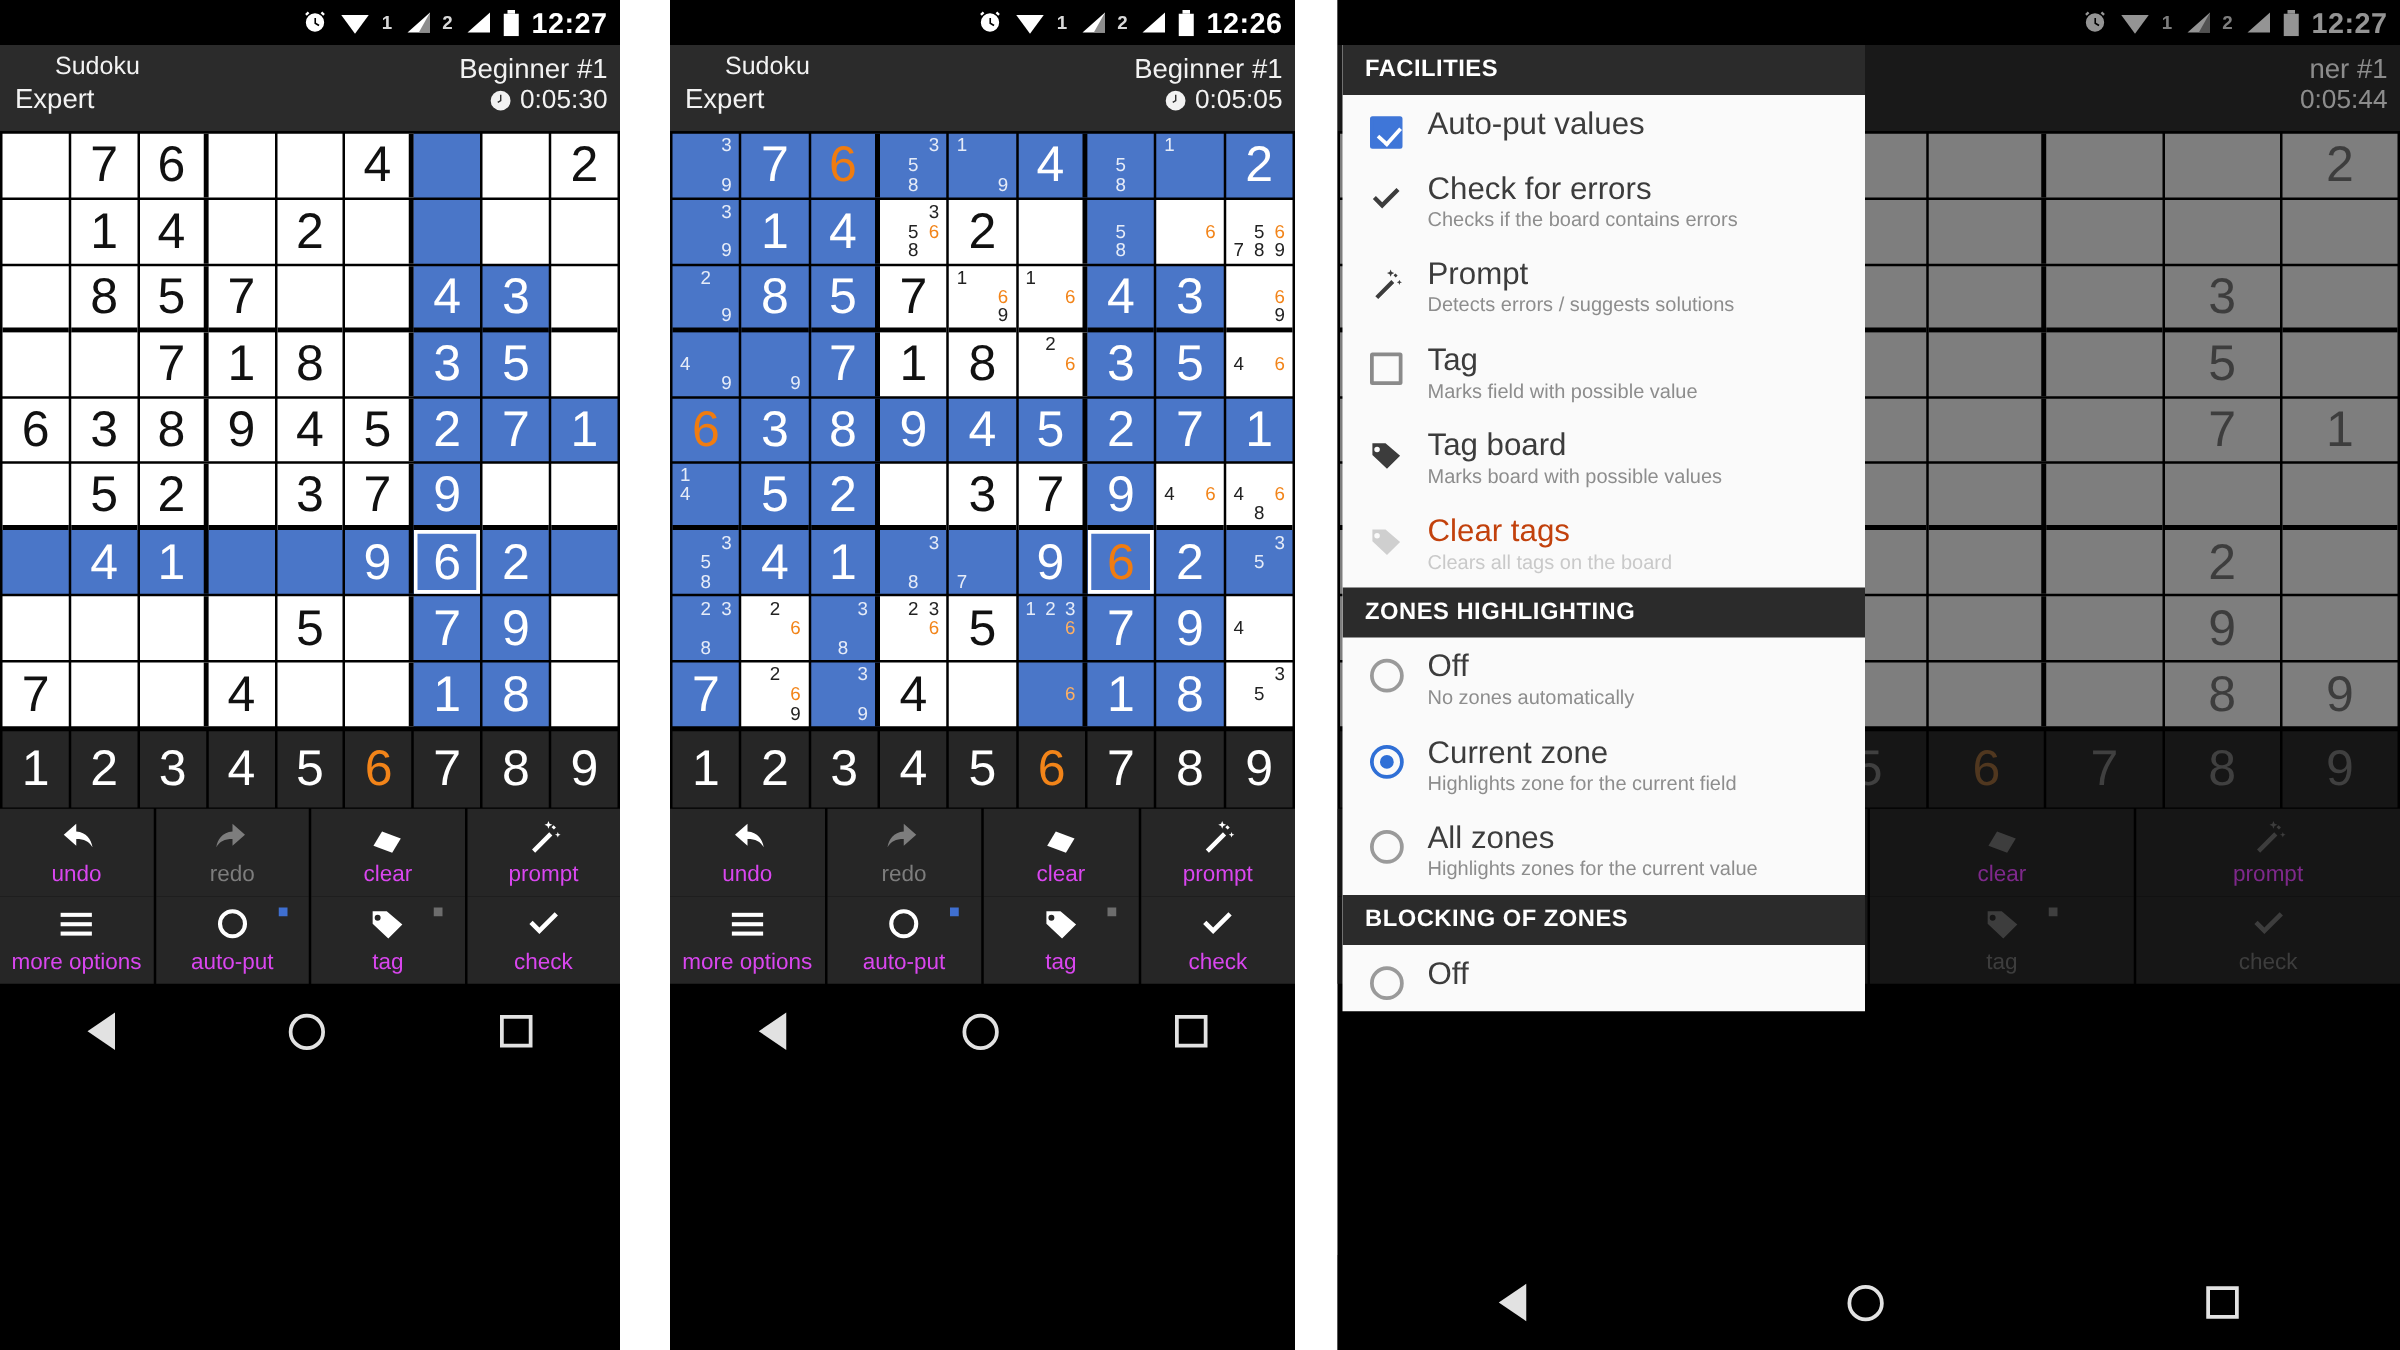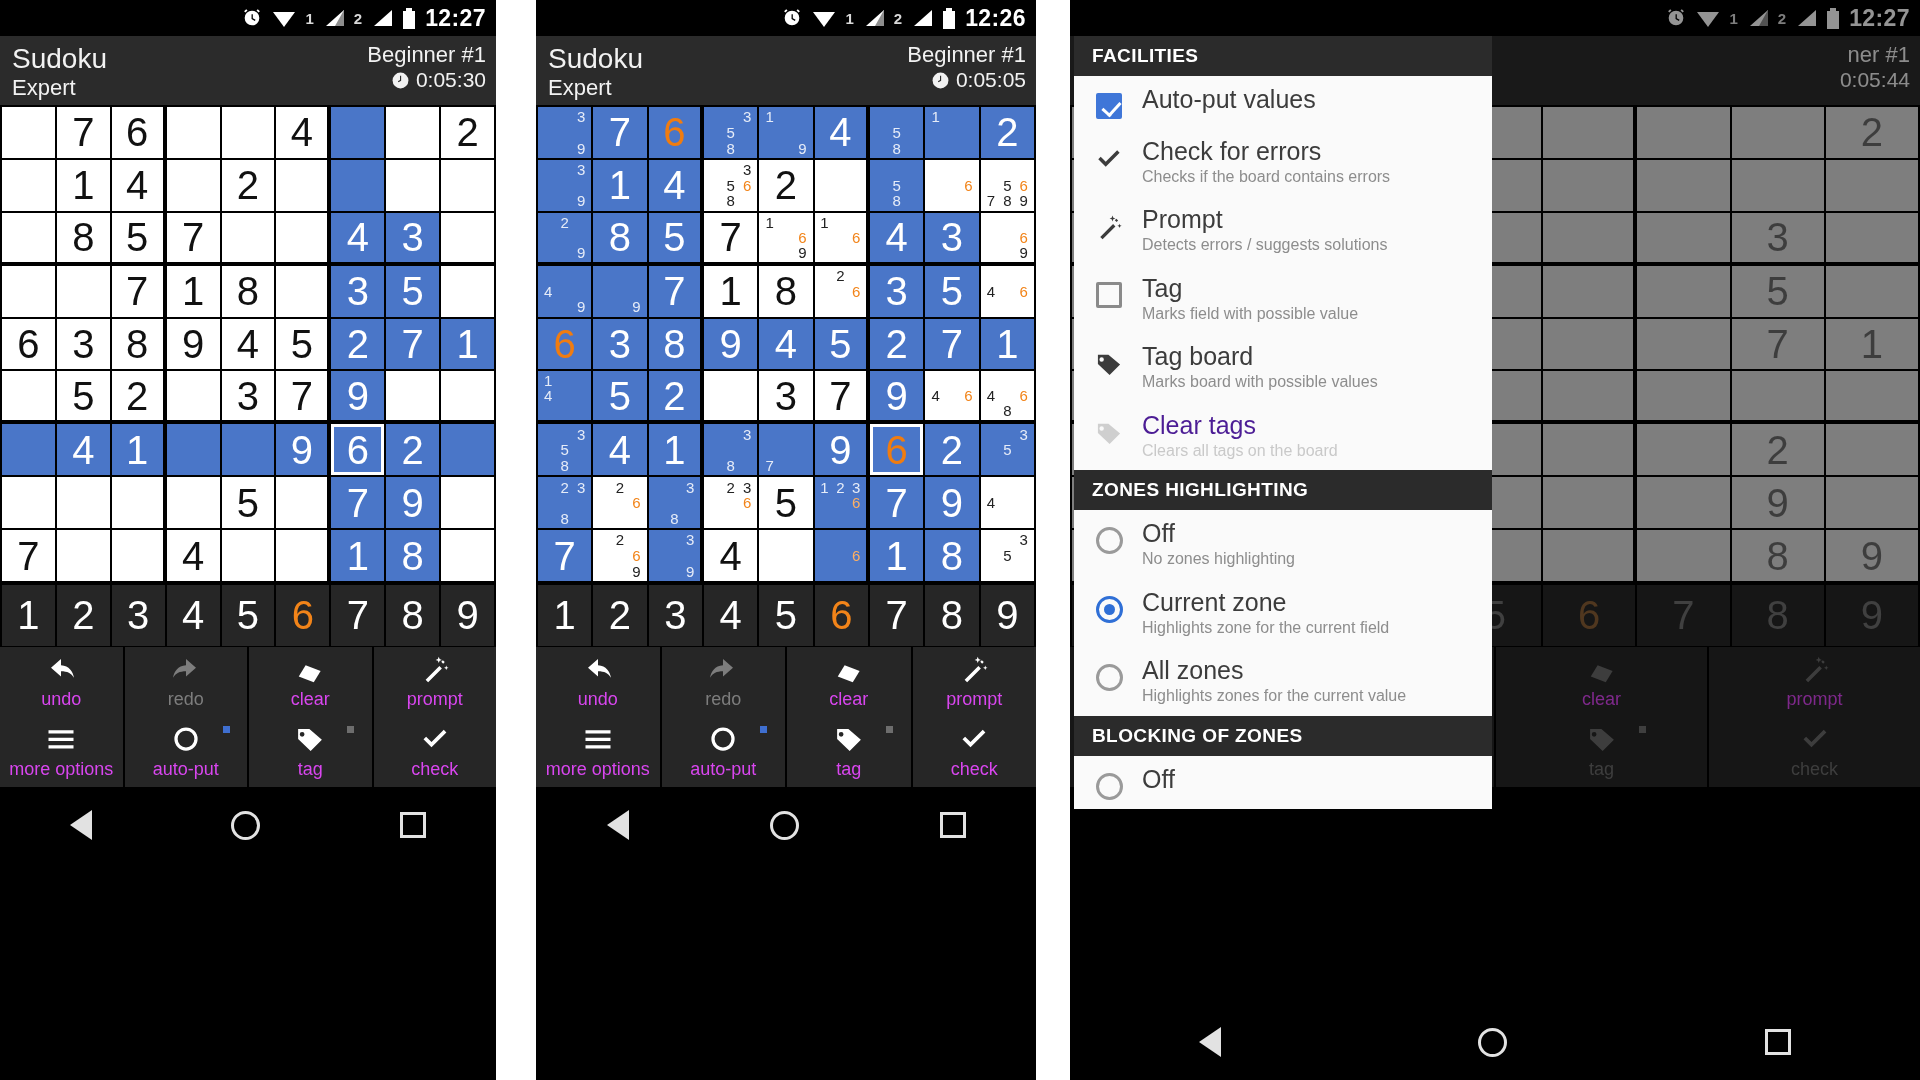--- a/index.html
+++ b/index.html
@@ -19,21 +19,21 @@
   .sb-clock { font-size:23px; font-weight:bold; letter-spacing:.4px; line-height:1;
     color:#fff; }
   .sb-ic { display:flex; align-items:center; }
   .sb-num { font-size:15px; font-weight:bold; color:#d8d8d8; margin-right:1px; }
   svg { display:block; }
 
   
   .appbar { background:#2b2b2b; height:69px; display:flex; align-items:flex-start;
     justify-content:space-between; padding:6px 10px 0 12px; color:#fff; }
   .app-left { line-height:1.18; }
-  .app-title { font-size:28px; color:#f2f2f2; }
+  .app-title { font-size:20px; color:#f2f2f2;margin-left:32px; }
   .app-sub   { font-size:22px; color:#f2f2f2; }
   .app-right { text-align:right; line-height:1.18; }
   .app-level { font-size:22px; color:#f2f2f2; }
   .app-timer { font-size:21px; color:#f2f2f2; display:flex; align-items:center;
     justify-content:flex-end; gap:6px; }
 
   
   .board { background:#000; display:grid; grid-template-columns:repeat(9,1fr);
     grid-template-rows:repeat(9,1fr); gap:2px; padding:2px; }
   .cell { position:relative; background:#fff; display:flex; align-items:center;
@@ -87,21 +87,21 @@
   .scrim { position:absolute; inset:0; background:rgba(0,0,0,.42); }
   .sheet { position:absolute; left:4px; top:36px; width:418px; background:#fafafa; }
   .sec { background:#2b2b2b; color:#fff; font-size:19px; font-weight:bold;
     padding:9px 0 9px 18px; letter-spacing:.4px; }
   .row { display:flex; align-items:flex-start; padding:9px 14px 9px 18px; gap:16px; }
   .row .ic { width:34px; flex:0 0 34px; display:flex; justify-content:center;
     padding-top:8px; }
   .row .tx { flex:1; }
   .row .t { font-size:25px; color:#3c3c3c; line-height:1.12; }
   .row .d { font-size:16px; color:#8d8d8d; line-height:1.28; margin-top:2px; }
-  .row.muted .t { color:#4c1d95; }
+  .row.muted .t { color:#c2410c; }
   .row.muted .d { color:#c9c9c9; }
 
   .cb { width:26px;height:26px; border:3px solid #8a8a8a; border-radius:2px; }
   .cb.on { background:#3f76d8; border-color:#3f76d8; position:relative; }
   .cb.on::after { content:""; position:absolute; left:7px; top:2px; width:8px;
     height:15px; border:solid #fff; border-width:0 3px 3px 0; transform:rotate(42deg); }
   .rb { width:27px;height:27px;border:3px solid #9a9a9a;border-radius:50%; }
   .rb.on { border-color:#2f6fd6; position:relative; }
   .rb.on::after { content:""; position:absolute; left:5px; top:5px; width:11px;
     height:11px; border-radius:50%; background:#2f6fd6; }
@@ -1439,21 +1439,21 @@
               </svg>
             </span>
           </span>
           <span class="tx"><span class="t">Clear tags</span><div class="d">Clears all tags on the board</div></span>
         </div>
         <div class="sec">ZONES HIGHLIGHTING</div>
         <div class="row">
           <span class="ic">
             <span class="rb"></span>
           </span>
-          <span class="tx"><span class="t">Off</span><div class="d">No zones highlighting</div></span>
+          <span class="tx"><span class="t">Off</span><div class="d">No zones automatically</div></span>
         </div>
         <div class="row">
           <span class="ic">
             <span class="rb on"></span>
           </span>
           <span class="tx"><span class="t">Current zone</span><div class="d">Highlights zone for the current field</div></span>
         </div>
         <div class="row">
           <span class="ic">
             <span class="rb"></span>

